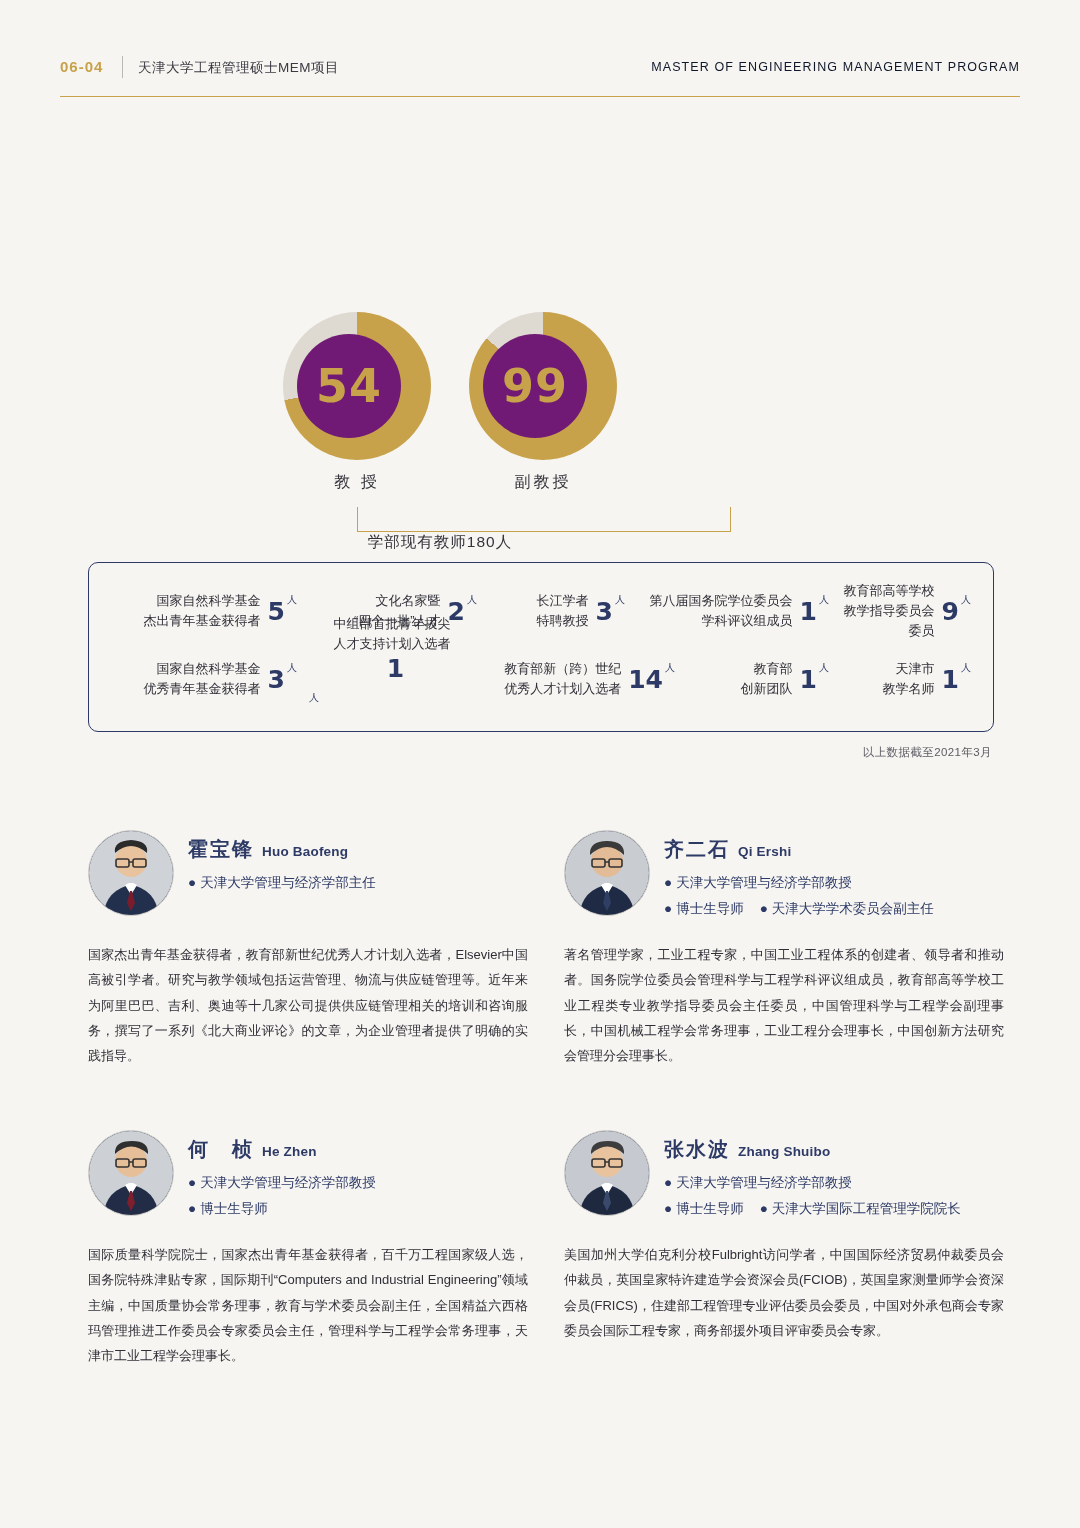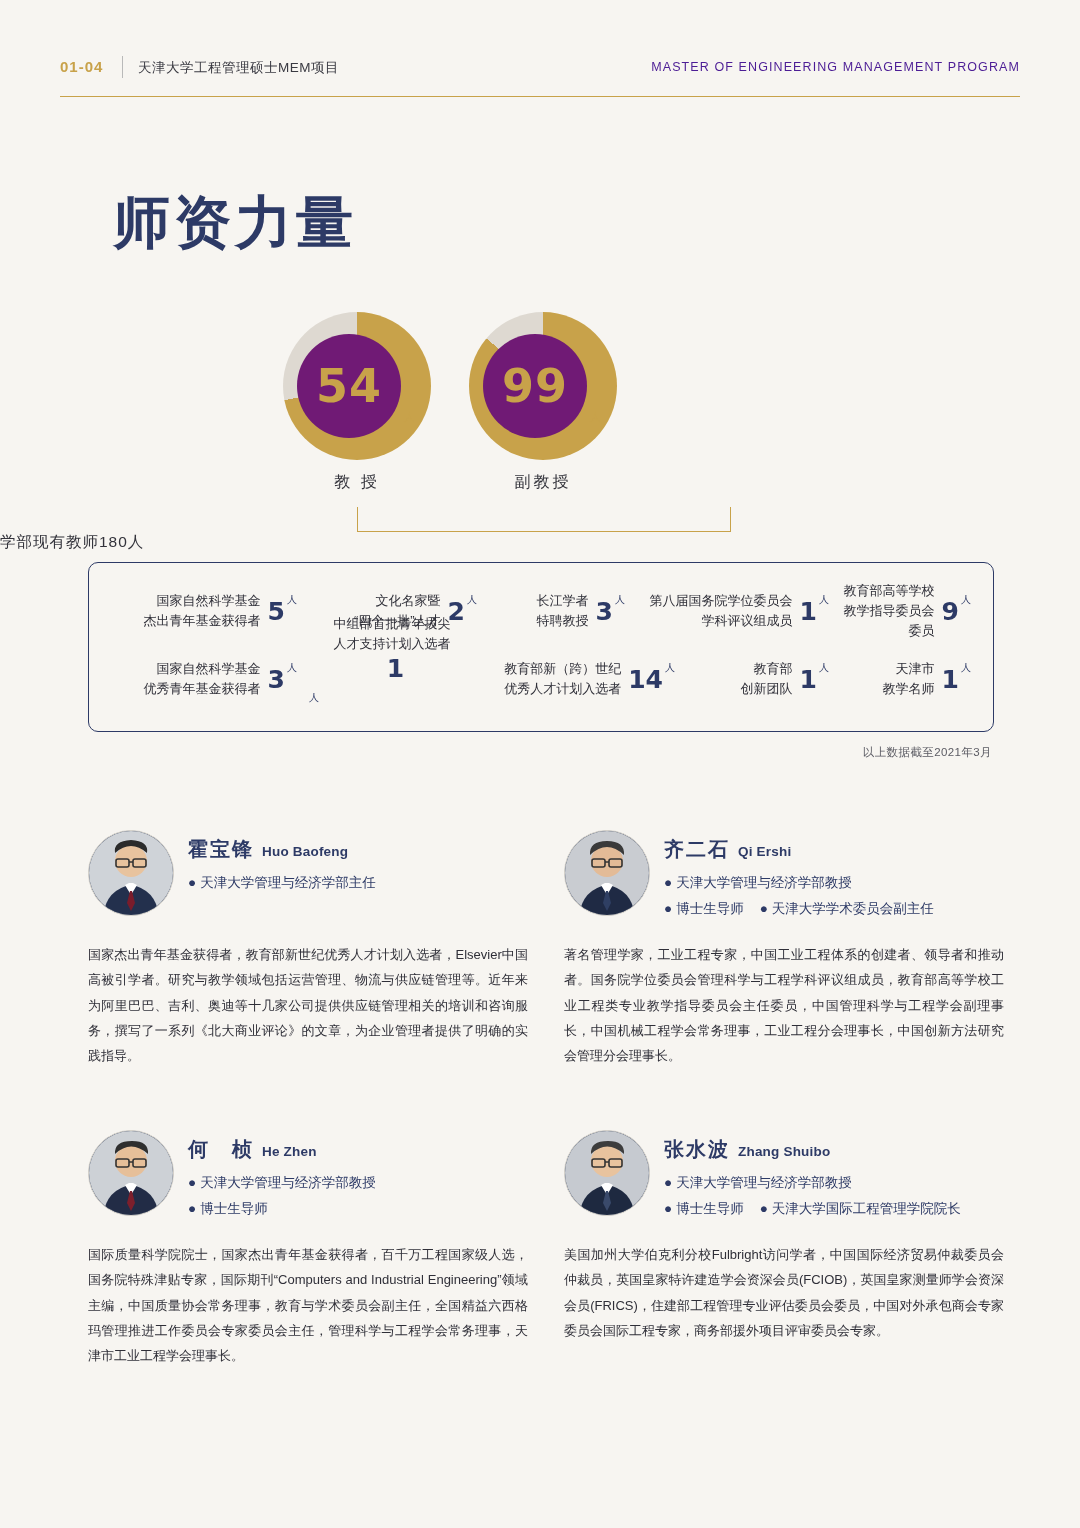--- a/index.html
+++ b/index.html
@@ -24,21 +24,21 @@
   }
   .hdr-divider{
     position:absolute;left:62px;top:6px;width:1px;height:22px;background:#b9b9b9;
   }
   .hdr-cn{
     position:absolute;left:78px;top:9px;
     font-size:13.5px;color:#3a3a42;letter-spacing:.5px;
   }
   .hdr-en{
     position:absolute;right:0;top:10px;
-    font-size:12.5px;color:#4c1d95;letter-spacing:1.1px;
+    font-size:12.5px;color:#0f172a;letter-spacing:1.1px;
   }
 
   
   .title{
     position:absolute;left:113px;top:185px;
     font-size:57px;font-weight:700;color:#2d3a66;letter-spacing:4px;
     font-family:"DejaVu Sans","Liberation Sans",sans-serif;
   }
 
   
@@ -69,21 +69,21 @@
   .d1{left:0;}
   .d2{left:186px;}
   .d3{left:372px;}
 
   
   .bracket{
     position:absolute;left:357px;top:507px;width:372px;height:24px;
     border-left:1.4px solid #c8a24a;border-right:1.4px solid #c8a24a;border-bottom:1.4px solid #c8a24a;
   }
   .bracket-label{
-    position:absolute;left:0;top:532px;width:864px;
+    position:absolute;left:8px;top:532px;width:864px;text-align:center;
     font-size:15.5px;color:#33333b;letter-spacing:1px;
   }
 
   
   .statsbox{
     position:absolute;left:88px;top:562px;width:904px;height:168px;
     border:1.2px solid #2d3a66;border-radius:10px;
   }
   .statsrow{position:absolute;left:0;width:904px;height:52px;}
   .r1{top:22px;}
@@ -143,27 +143,26 @@
   .bio-b{top:112px;}
   .bio-c{top:112px;}
   .bio-d{top:112px;}
 </style>
 </head>
 <body>
 
 <div class="page">
 
   <div class="header">
-    <div class="hdr-pagenum">01-04</div>
+    <div class="hdr-pagenum">06-04</div>
     <div class="hdr-divider"></div>
     <div class="hdr-cn">天津大学工程管理硕士MEM项目</div>
     <div class="hdr-en">MASTER OF ENGINEERING MANAGEMENT PROGRAM</div>
   </div>
 
-  <div class="title">师资力量</div>
 
   <div class="donuts">
 
     <div class="donut d1">
       <div class="ring" style="background:conic-gradient(#c8a24a 0deg 259deg,#ded9d1 259deg 360deg);"></div>
       <div class="inner">
         <span class="num">54</span>
       </div>
       <div class="ren">人</div>
       <div class="cap">教 授</div>

